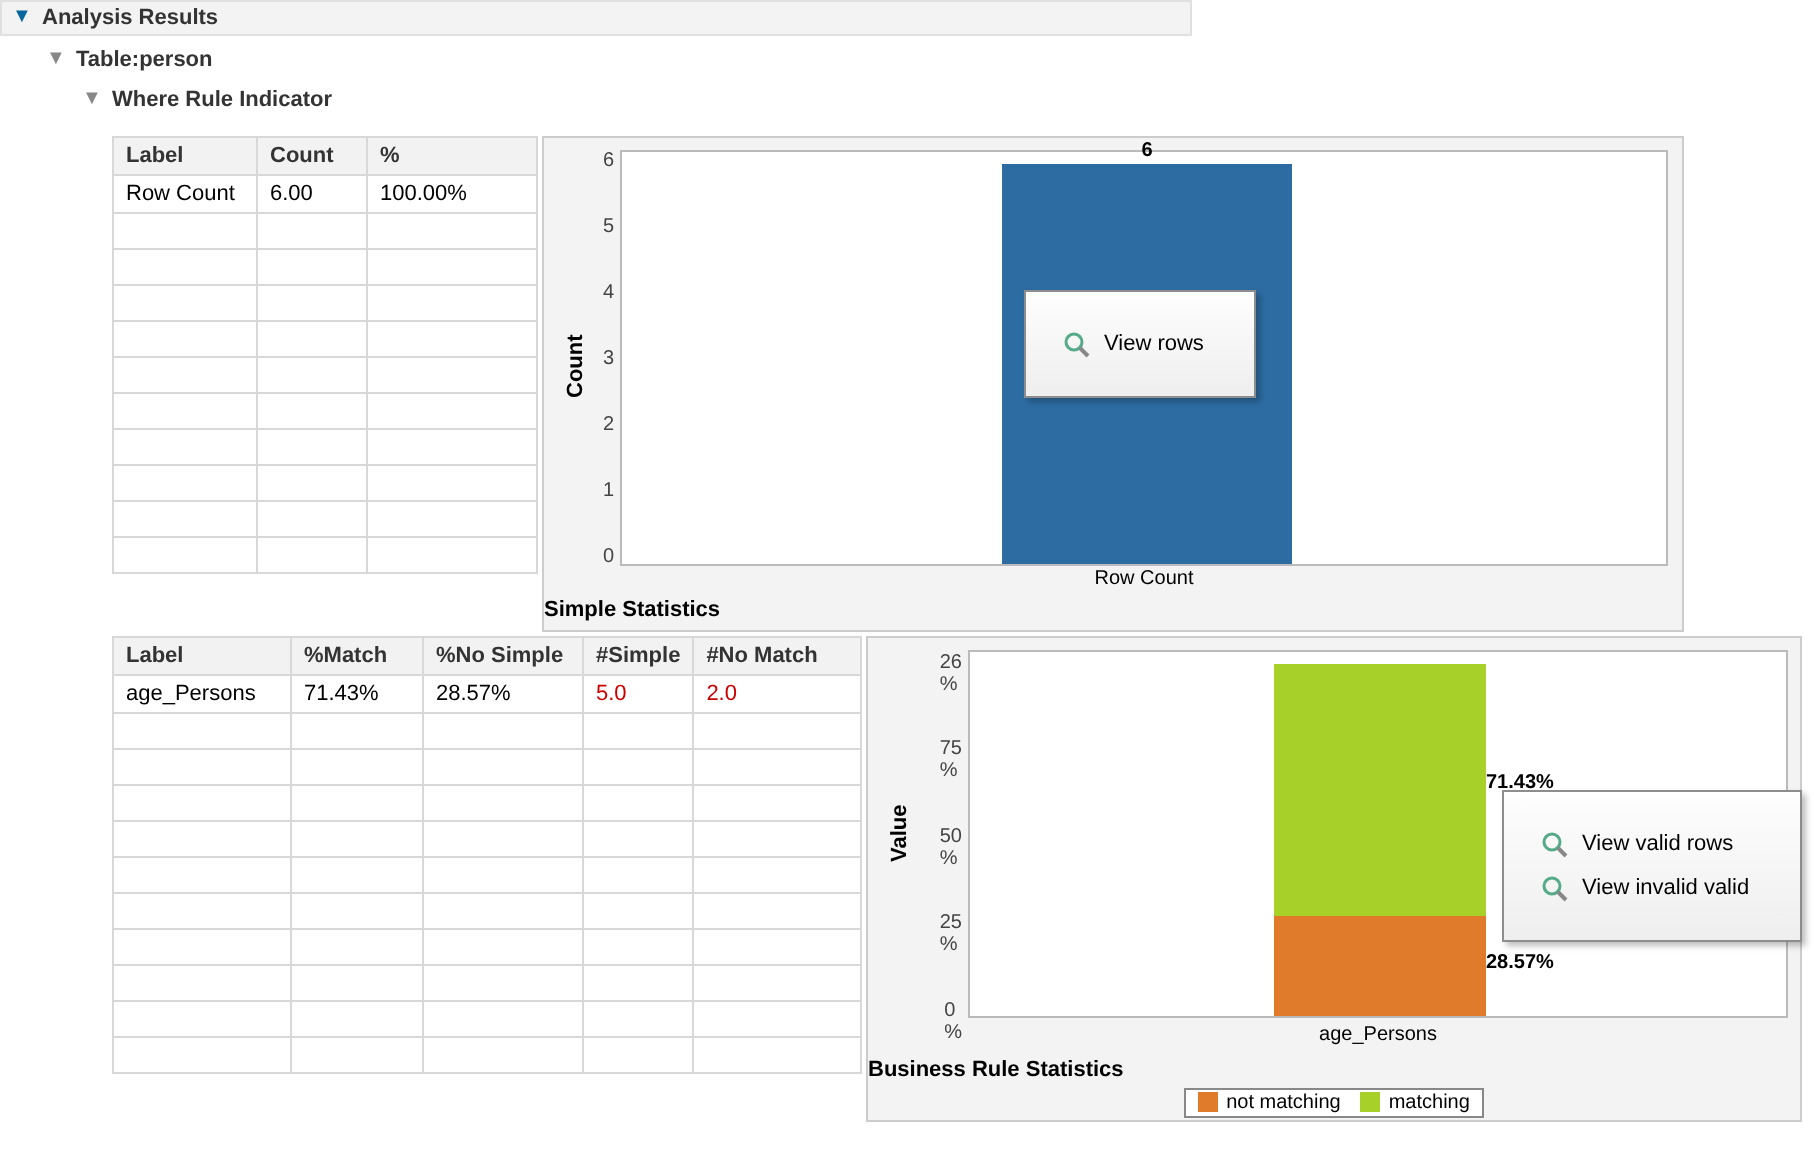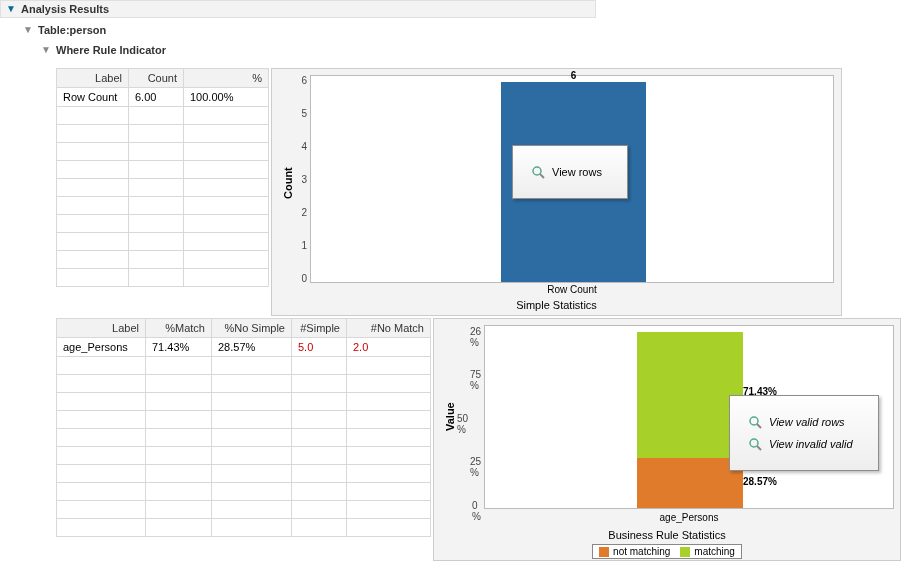--- a/index.html
+++ b/index.html
@@ -55,23 +55,22 @@
   table.data th, table.data td {
     border: 1px solid #d8d8d8;
     padding: 3px 6px;
     text-align: left;
     font-weight: normal;
     height: 18px;
     font-size: 11px;
   }
   table.data th {
     background: #f2f2f2;
-    font-weight: normal;
+    font-weight: bold;
     color: #333;
-    text-align: right;
   }
   .red { color: #c00; margin-top: 12px; }
 
   
   .chart-panel {
     background: #f3f3f3;
     border: 1px solid #ccc;
     position: relative;
   }
   .chart-inner {
@@ -81,22 +80,22 @@
   }
   .axis-label-v {
     position: absolute;
     transform: rotate(-90deg);
     transform-origin: left top;
     font-weight: bold;
     font-size: 11px;
     left: 10px;
   }
   .chart-title {
-    text-align: center;
-    font-weight: normal;
+    text-align: left;
+    font-weight: bold;
     font-size: 11px;
     padding: 2px 0;
   }
   .tick {
     position: absolute;
     font-size: 10px;
     color: #444;
   }
   .bar {
     position: absolute;
@@ -356,21 +355,21 @@
           <td></td>
         </tr>
     </tbody>
   </table>
 
   <div class="chart-panel" style="width:468px; height:243px; margin-left:2px; position:relative;">
     <div class="chart-inner" style="position:absolute; left:50px; top:6px; width:410px; height:184px;">
 
       <span class="tick" style="right:100%; padding-right:4px; top:174px;">0 %</span>
       <span class="tick" style="right:100%; padding-right:4px; top:130px;">25 %</span>
-      <span class="tick" style="right:100%; padding-right:17px; top:87px;">50 %</span>
+      <span class="tick" style="right:100%; padding-right:4px; top:87px;">50 %</span>
       <span class="tick" style="right:100%; padding-right:4px; top:43px;">75 %</span>
       <span class="tick" style="right:100%; padding-right:4px; top:0px;">26 %</span>
 
       <div style="position:absolute; left:152px; width:106px; bottom:0; height:50px; background:#e07b2c;"></div>
       <div style="position:absolute; left:152px; width:106px; bottom:50px; height:126px; background:#a7d129;"></div>
       <div class="val-label" style="left:258px; top:60px; width:50px; text-align:left;">71.43%</div>
       <div class="val-label" style="left:258px; top:150px; width:50px; text-align:left;">28.57%</div>
     </div>
     <div class="axis-label-v" style="top:112px;">Value</div>
     <div style="position:absolute; left:50px; width:410px; top:193px; text-align:center; font-size:10px;">age_Persons</div>
@@ -378,21 +377,21 @@
 
     <div style="position:absolute; left:0; right:0; bottom:1px; text-align:center;">
       <div class="legend">
         <span class="swatch" style="background:#e07b2c"></span>
         <span>not matching</span>
         <span class="swatch" style="background:#a7d129; margin-left:6px;"></span>
         <span>matching</span>
       </div>
     </div>
 
-    <div class="menu" style="left:295px; top:76px;font-style:italic;">
+    <div class="menu" style="left:317px; top:76px;">
       <div class="menu-item">
         <span class="menu-icon">
           <svg width="14" height="14" viewBox="0 0 14 14">
               <circle cx="6" cy="6" r="4" fill="none" stroke="#5a8" stroke-width="1.5"></circle>
               <line x1="9" y1="9" x2="13" y2="13" stroke="#888" stroke-width="2"></line>
             </svg>
         </span>
         <span>View valid rows</span>
       </div>
       <div class="menu-item">

